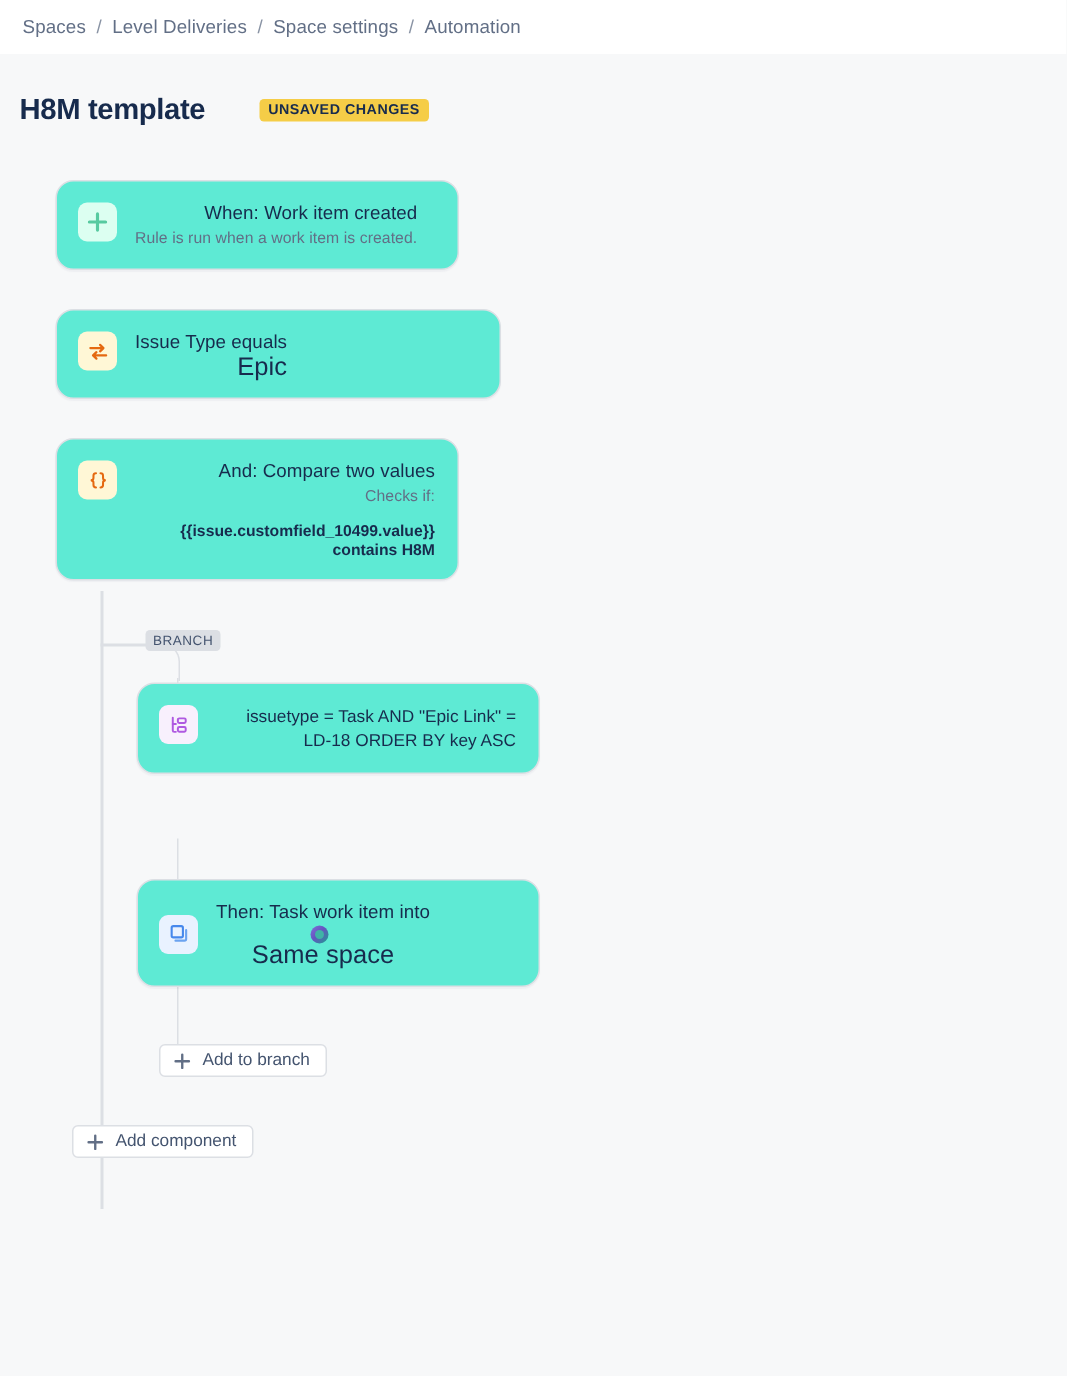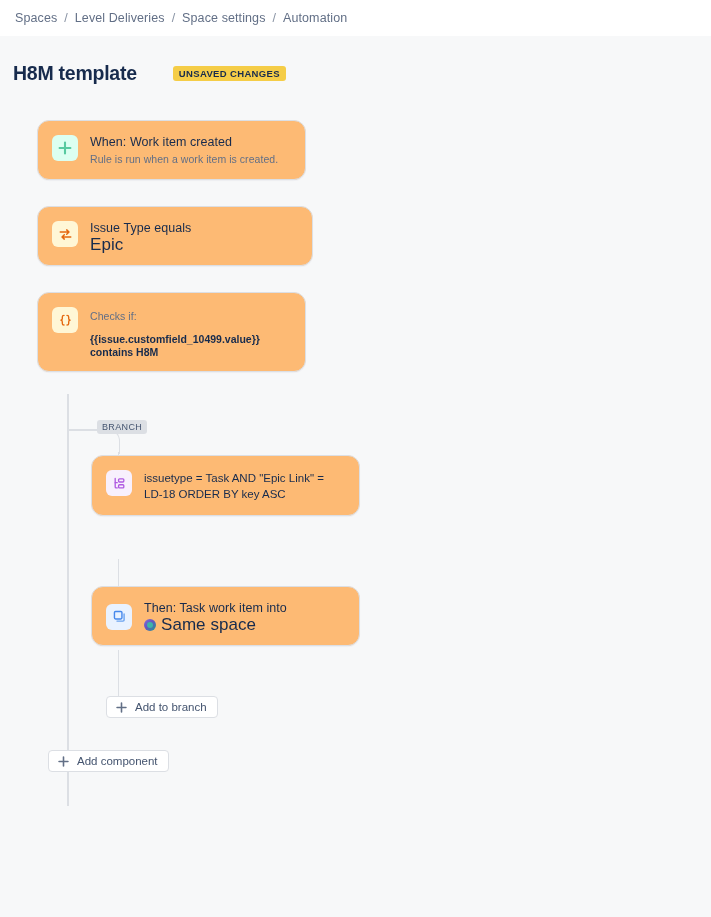--- a/index.html
+++ b/index.html
@@ -90,27 +90,28 @@
     border-left: 1.5px solid #dcdfe4;
     border-bottom: 1.5px solid #dcdfe4;
     border-bottom-left-radius: 12px;
     background: transparent;
   }
 
   
   .card {
     position: absolute;
     box-sizing: border-box;
-    background: #fdba74;
+    background: #5eead4;
     border: 1.5px solid #dcdfe4;
     border-radius: 12px;
     display: flex;
     align-items: flex-start;
     padding: 13px 14px;
     box-shadow: 0 1px 1px rgba(9,30,66,.04);
+    text-align: right;
   }
   .card-icon {
     width: 26px;
     height: 26px;
     min-width: 26px;
     border-radius: 6px;
     display: flex;
     align-items: center;
     justify-content: center;
     margin-right: 12px;
@@ -213,21 +214,21 @@
     position: relative;
   }
   .space-avatar::after {
     content: "";
     position: absolute;
     left: 3px; top: 3px;
     width: 6px; height: 6px;
     border-radius: 50%;
     background: #3fb3a6;
   }
-  .inline-row { display: flex; align-items: center; }
+  .inline-row { display: flex; align-items: center; flex-direction: column; }
 </style>
 </head>
 <body>
 
 <div class="breadcrumb-bar">
   <a href="#" class="crumb">Spaces</a>
   <span class="crumb-sep">/</span>
   <a href="#" class="crumb">Level Deliveries</a>
   <span class="crumb-sep">/</span>
   <a href="#" class="crumb">Space settings</a>
@@ -262,41 +263,42 @@
         <svg width="14" height="14" viewBox="0 0 14 14" aria-hidden="true">
           <path d="M7 1.6v10.8M1.6 7h10.8" stroke="#57caa0" stroke-width="2.1" stroke-linecap="round"></path>
         </svg>
       </div>
       <div class="card-body">
         <span class="card-title">When: Work item created</span>
         <span class="card-sub">Rule is run when a work item is created.</span>
       </div>
     </div>
 
-    <div class="card" style="left:37px; top:104px; width:276px;">
+    <div class="card" style="left:37px; top:104px; width:297px;">
       <div class="card-icon tile-yellow">
         <svg width="15" height="15" viewBox="0 0 16 16" aria-hidden="true">
           <path d="M2.4 5.4h9.1M9.3 3.1l2.4 2.3-2.4 2.3" stroke="#e56910" stroke-width="1.6" fill="none" stroke-linecap="round" stroke-linejoin="round"></path>
           <path d="M13.6 10.6H4.5M6.7 8.3l-2.4 2.3 2.4 2.3" stroke="#e56910" stroke-width="1.6" fill="none" stroke-linecap="round" stroke-linejoin="round"></path>
         </svg>
       </div>
       <div class="card-body">
         <span class="card-title">Issue Type equals</span>
         <span class="card-sub-dark">Epic</span>
       </div>
     </div>
 
     <div class="card" style="left:37px; top:190px; width:269px;">
       <div class="card-icon tile-yellow">
         <svg width="15" height="15" viewBox="0 0 16 16" aria-hidden="true">
           <path d="M6.4 2.6c-1.5 0-1.8.5-1.8 1.7v1.6c0 1.2-.5 1.6-1.3 1.6v.4c.8 0 1.3.4 1.3 1.6v1.6c0 1.2.3 1.7 1.8 1.7" stroke="#e56910" stroke-width="1.45" fill="none" stroke-linecap="round" stroke-linejoin="round"></path>
           <path d="M9.6 2.6c1.5 0 1.8.5 1.8 1.7v1.6c0 1.2.5 1.6 1.3 1.6v.4c-.8 0-1.3.4-1.3 1.6v1.6c0 1.2-.3 1.7-1.8 1.7" stroke="#e56910" stroke-width="1.45" fill="none" stroke-linecap="round" stroke-linejoin="round"></path>
         </svg>
       </div>
       <div class="card-body">
+        <span class="card-title">And: Compare two values</span>
         <span class="card-sub">Checks if:</span>
         <span class="card-sub-strong">{{issue.customfield_10499.value}} contains H8M</span>
       </div>
     </div>
 
     <div class="branch-label" style="left:97px; top:318px;">BRANCH</div>
 
     <div class="card" style="left:91px; top:353px; width:269px;">
       <div class="card-icon tile-purple">
         <svg width="15" height="15" viewBox="0 0 16 16" aria-hidden="true">

